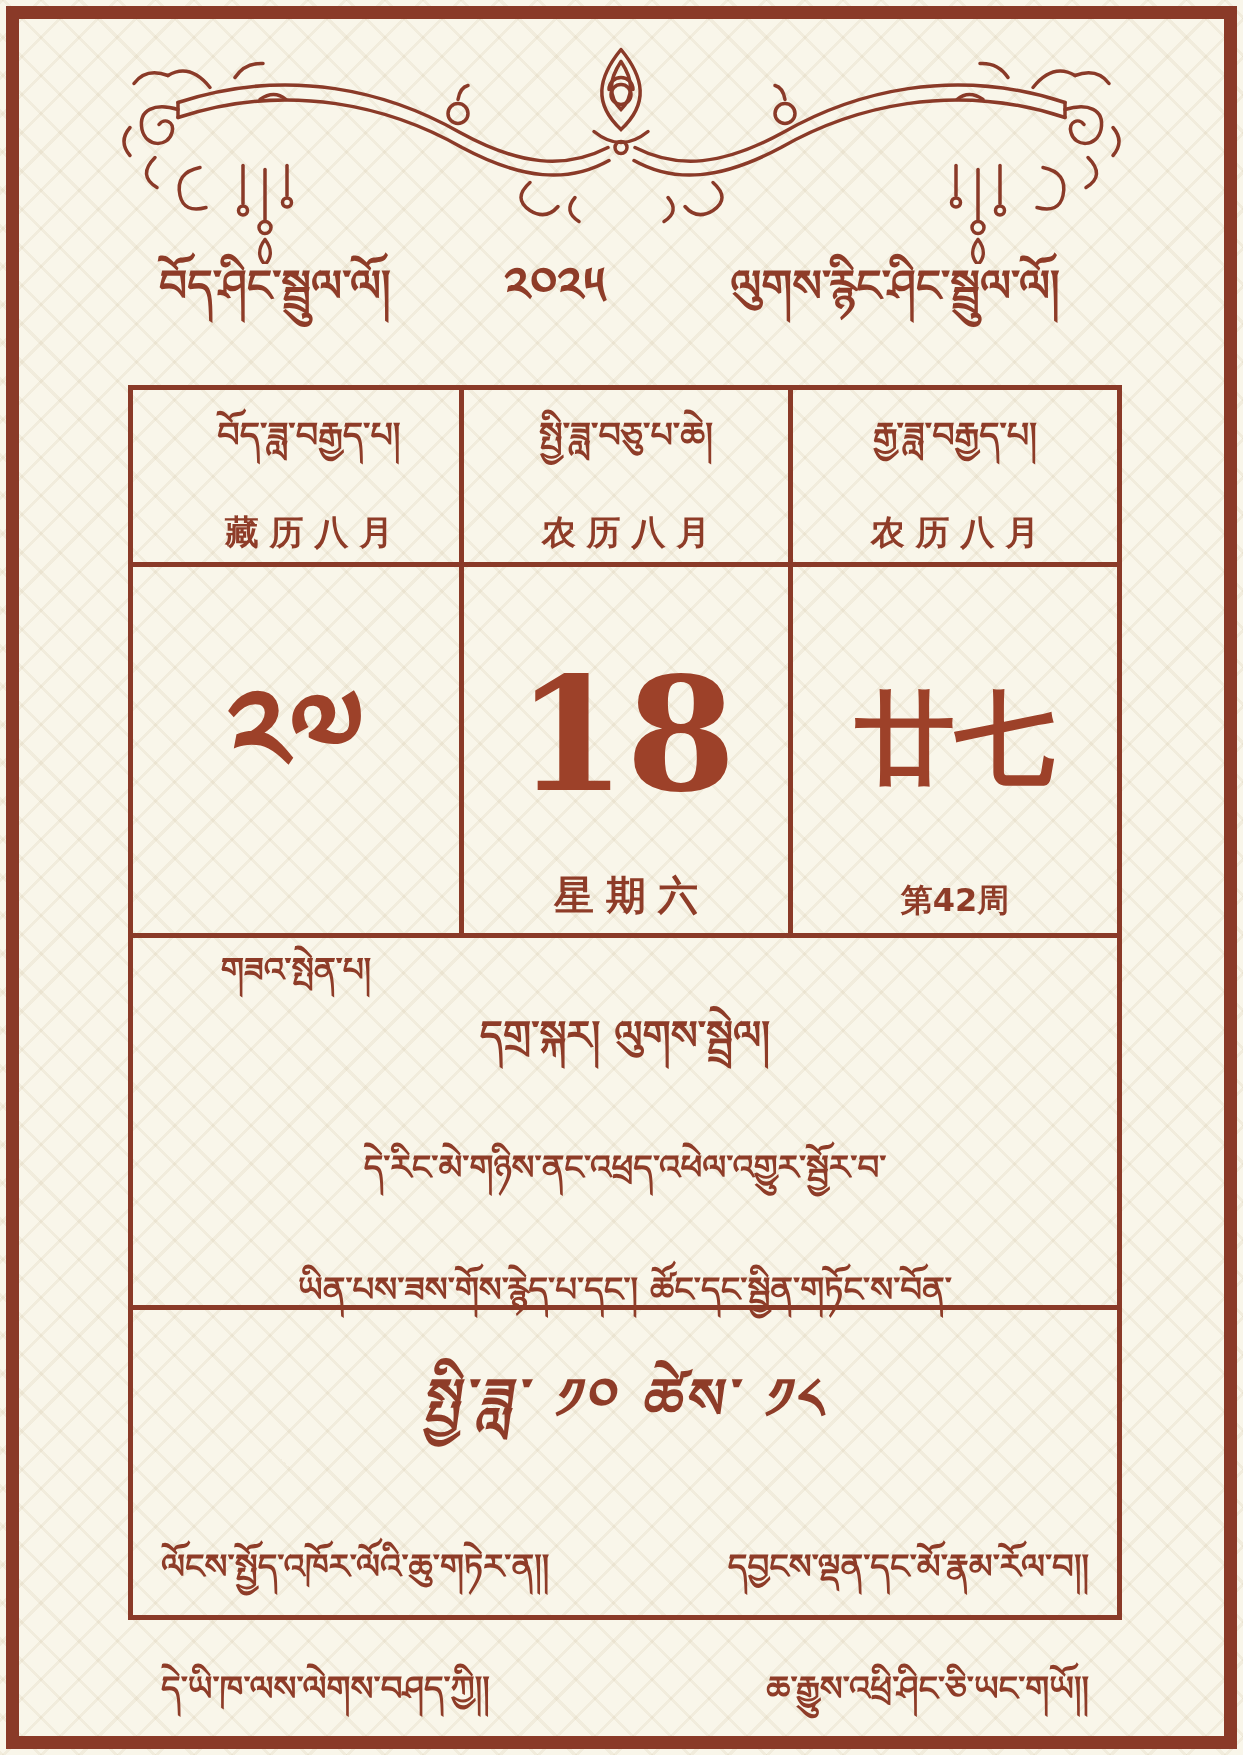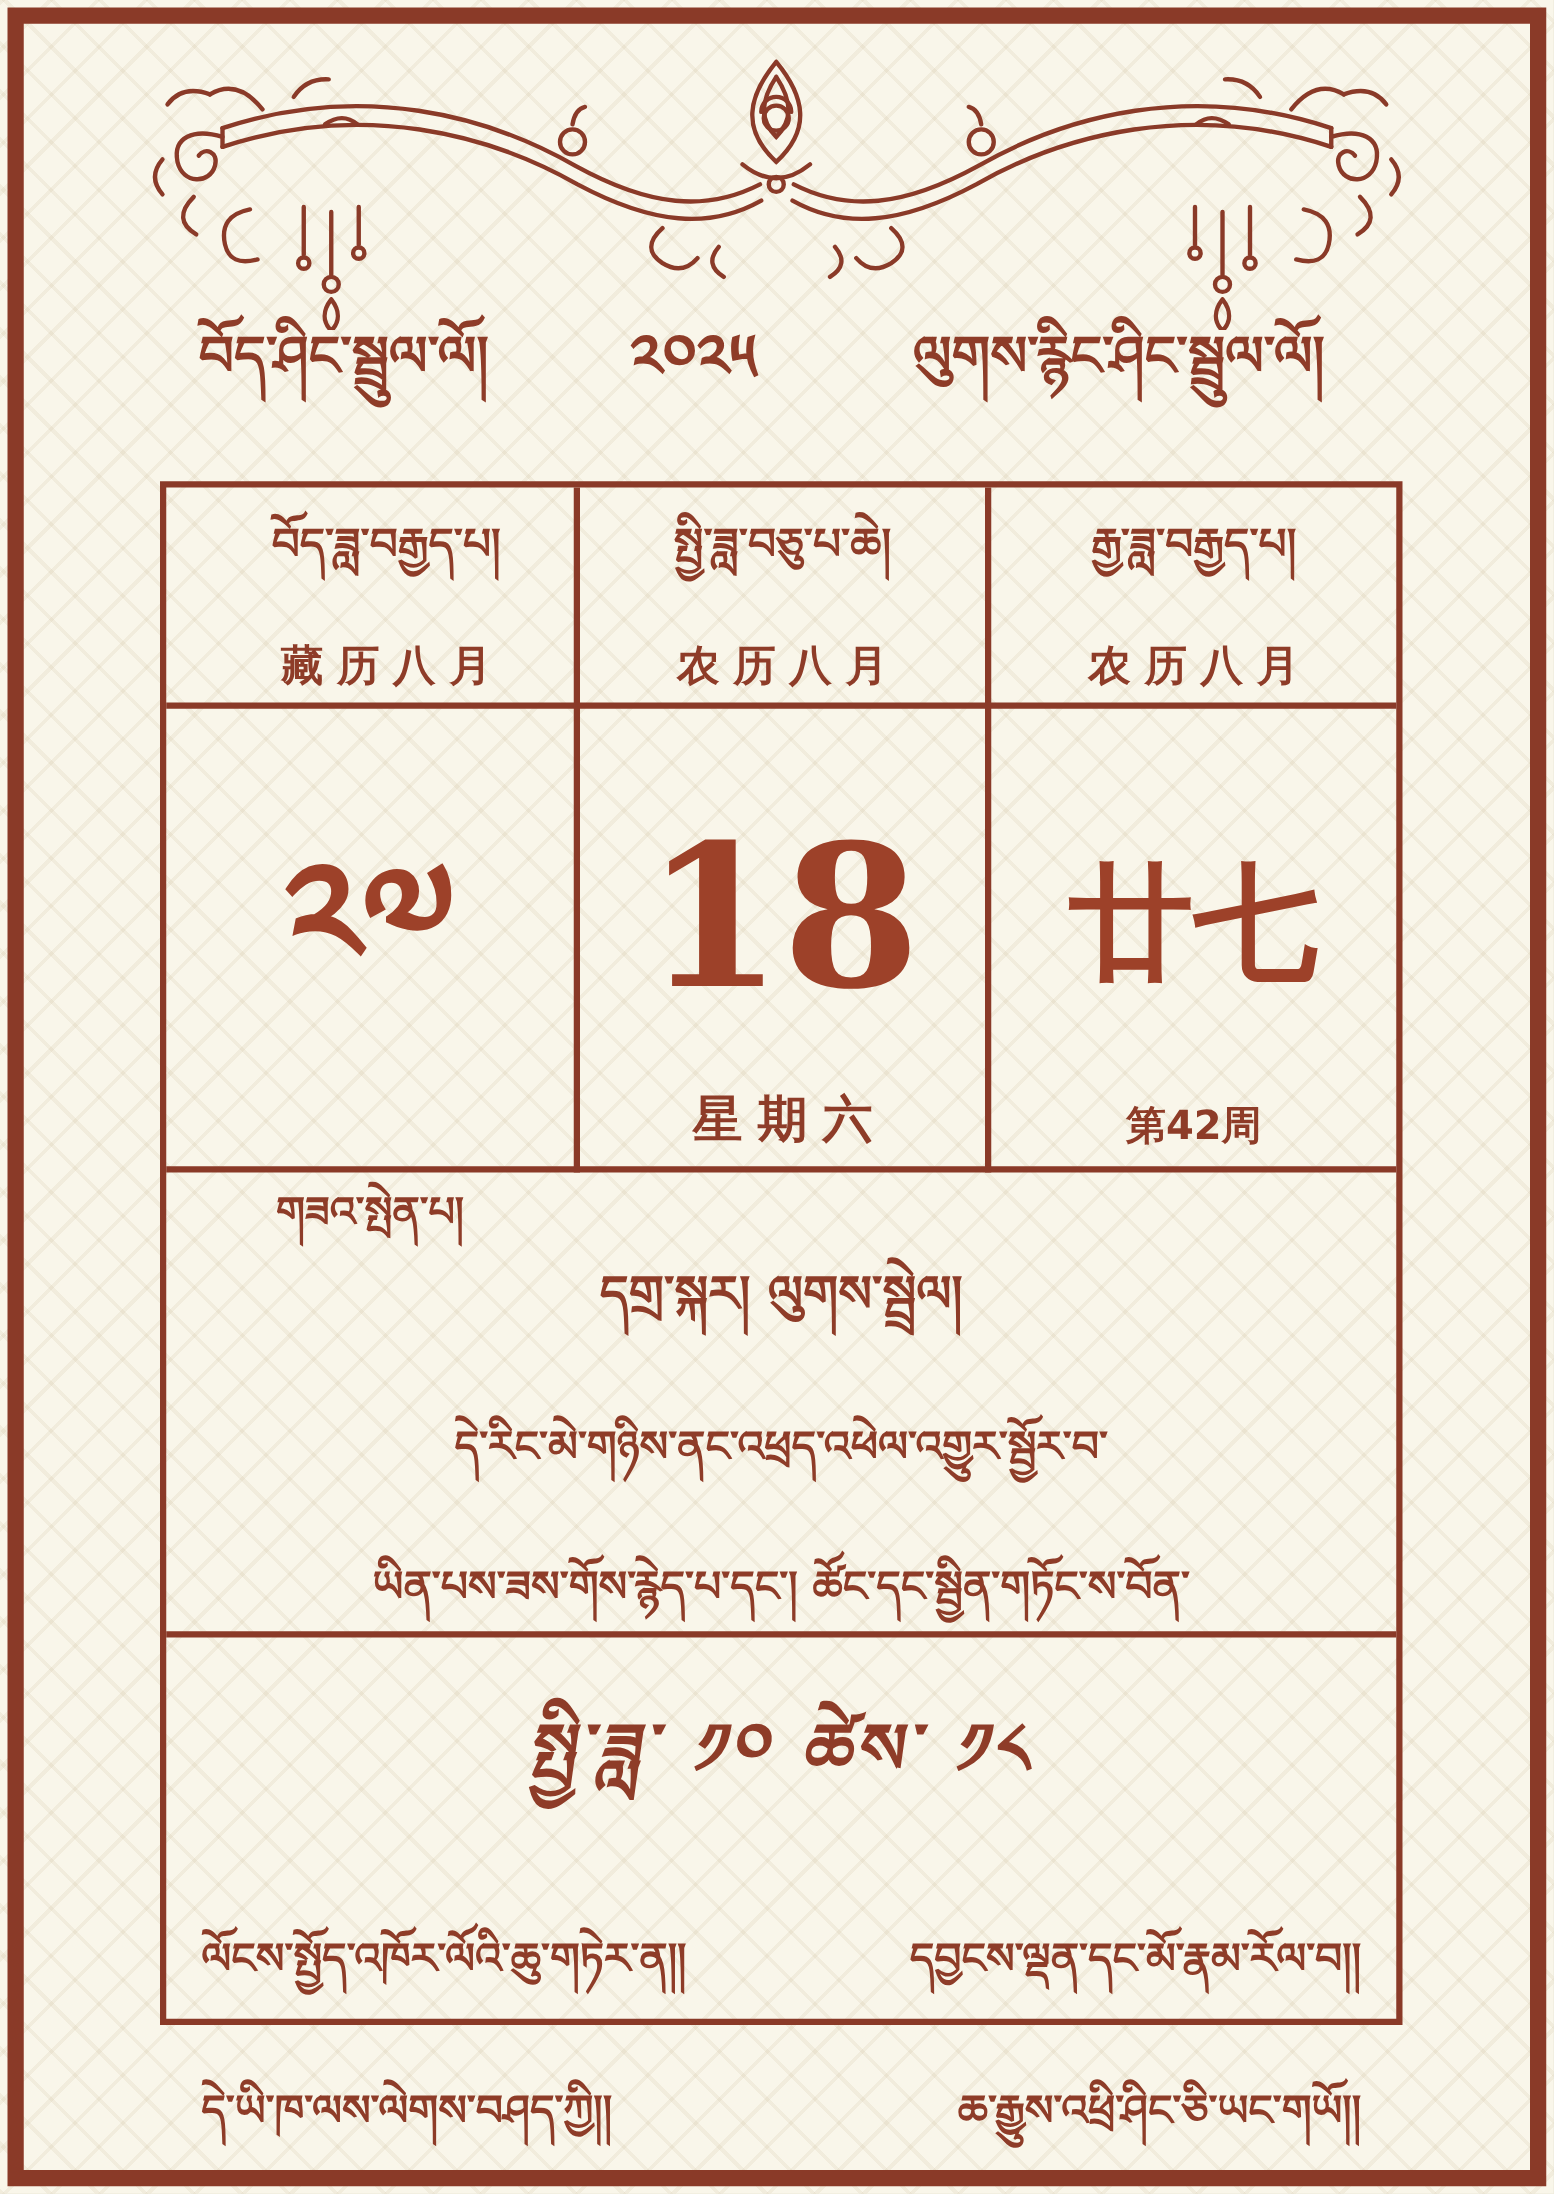--- a/index.html
+++ b/index.html
@@ -59,21 +59,21 @@
   .big-tib{font-size:118px; font-weight:bold; color:#9d4129;}
   .big-num{font-family:"DejaVu Serif", serif; font-size:158px; font-weight:bold; color:#9d4129; line-height:1;}
   .big-cn{font-size:100px; font-weight:bold; color:#9d4129;}
   .bottom-label-tib{font-size:33px; font-weight:bold;}
   .bottom-label-cn{font-size:40px; font-weight:bold; letter-spacing:.3em; text-indent:.3em;}
   .bottom-label-wk{font-size:32px; font-weight:bold;}
   
   .astro{
     position:absolute; left:0; top:548px; width:984px; height:367px;
     display:flex; flex-direction:column; align-items:center;
-    box-sizing:border-box; padding-top:52px; gap:16px;
+    box-sizing:border-box; padding-top:52px; gap:26px;
   }
   .astro .heading{font-size:40px; font-weight:bold; white-space:nowrap;}
   .astro .line{font-size:34px; font-weight:bold; white-space:nowrap;}
   
   .verse{
     position:absolute; left:0; top:920px; width:984px; height:310px;
     box-sizing:border-box; padding:26px 28px 0;
   }
   .verse .heading{
     text-align:center; font-size:56px; font-weight:bold;

